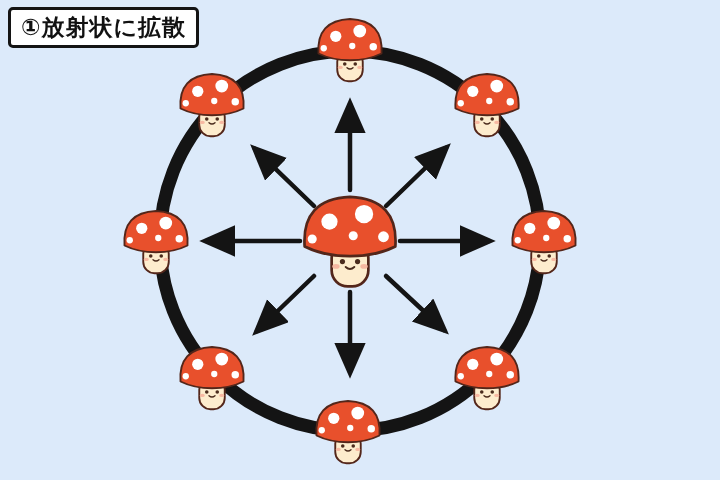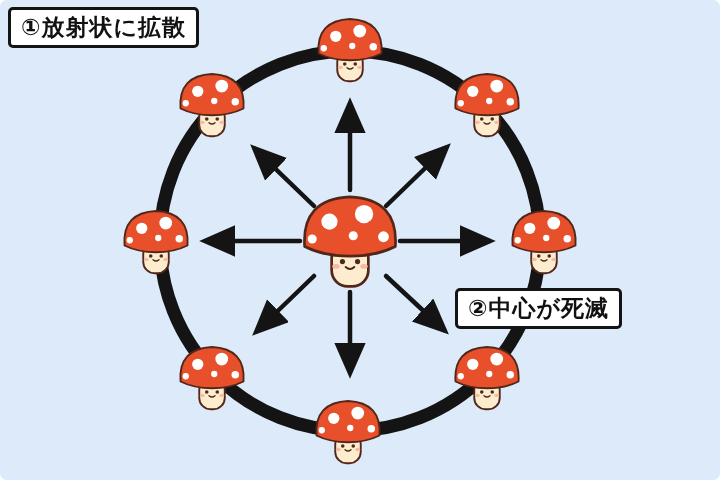--- a/index.html
+++ b/index.html
@@ -6,21 +6,20 @@
     margin: 0;
     padding: 0;
   }
   .stage {
     position: relative;
     width: 720px;
     height: 480px;
     background: #dceafa;
     overflow: hidden;
     font-family: "DejaVu Sans", "Liberation Sans", sans-serif;
-    border-radius: 7px;
   }
   .diagram-svg {
     position: absolute;
     left: 0;
     top: 0;
   }
   .callout {
     position: absolute;
     background: #ffffff;
     border: 3px solid #141414;
@@ -84,15 +83,14 @@
     <use href="#mushroom" transform="translate(487,377) scale(0.75)"></use>
     <use href="#mushroom" transform="translate(348,431) scale(0.75)"></use>
     <use href="#mushroom" transform="translate(212,377) scale(0.75)"></use>
     <use href="#mushroom" transform="translate(156,241) scale(0.75)"></use>
     <use href="#mushroom" transform="translate(212,104) scale(0.75)"></use>
 
     <use href="#mushroom" transform="translate(350,240) scale(1.08)"></use>
   </svg>
 
   <div class="callout callout-1">①放射状に拡散</div>
-  <div class="callout callout-2">②中心が死滅</div>
 
 </div>
 
 </body></html>

